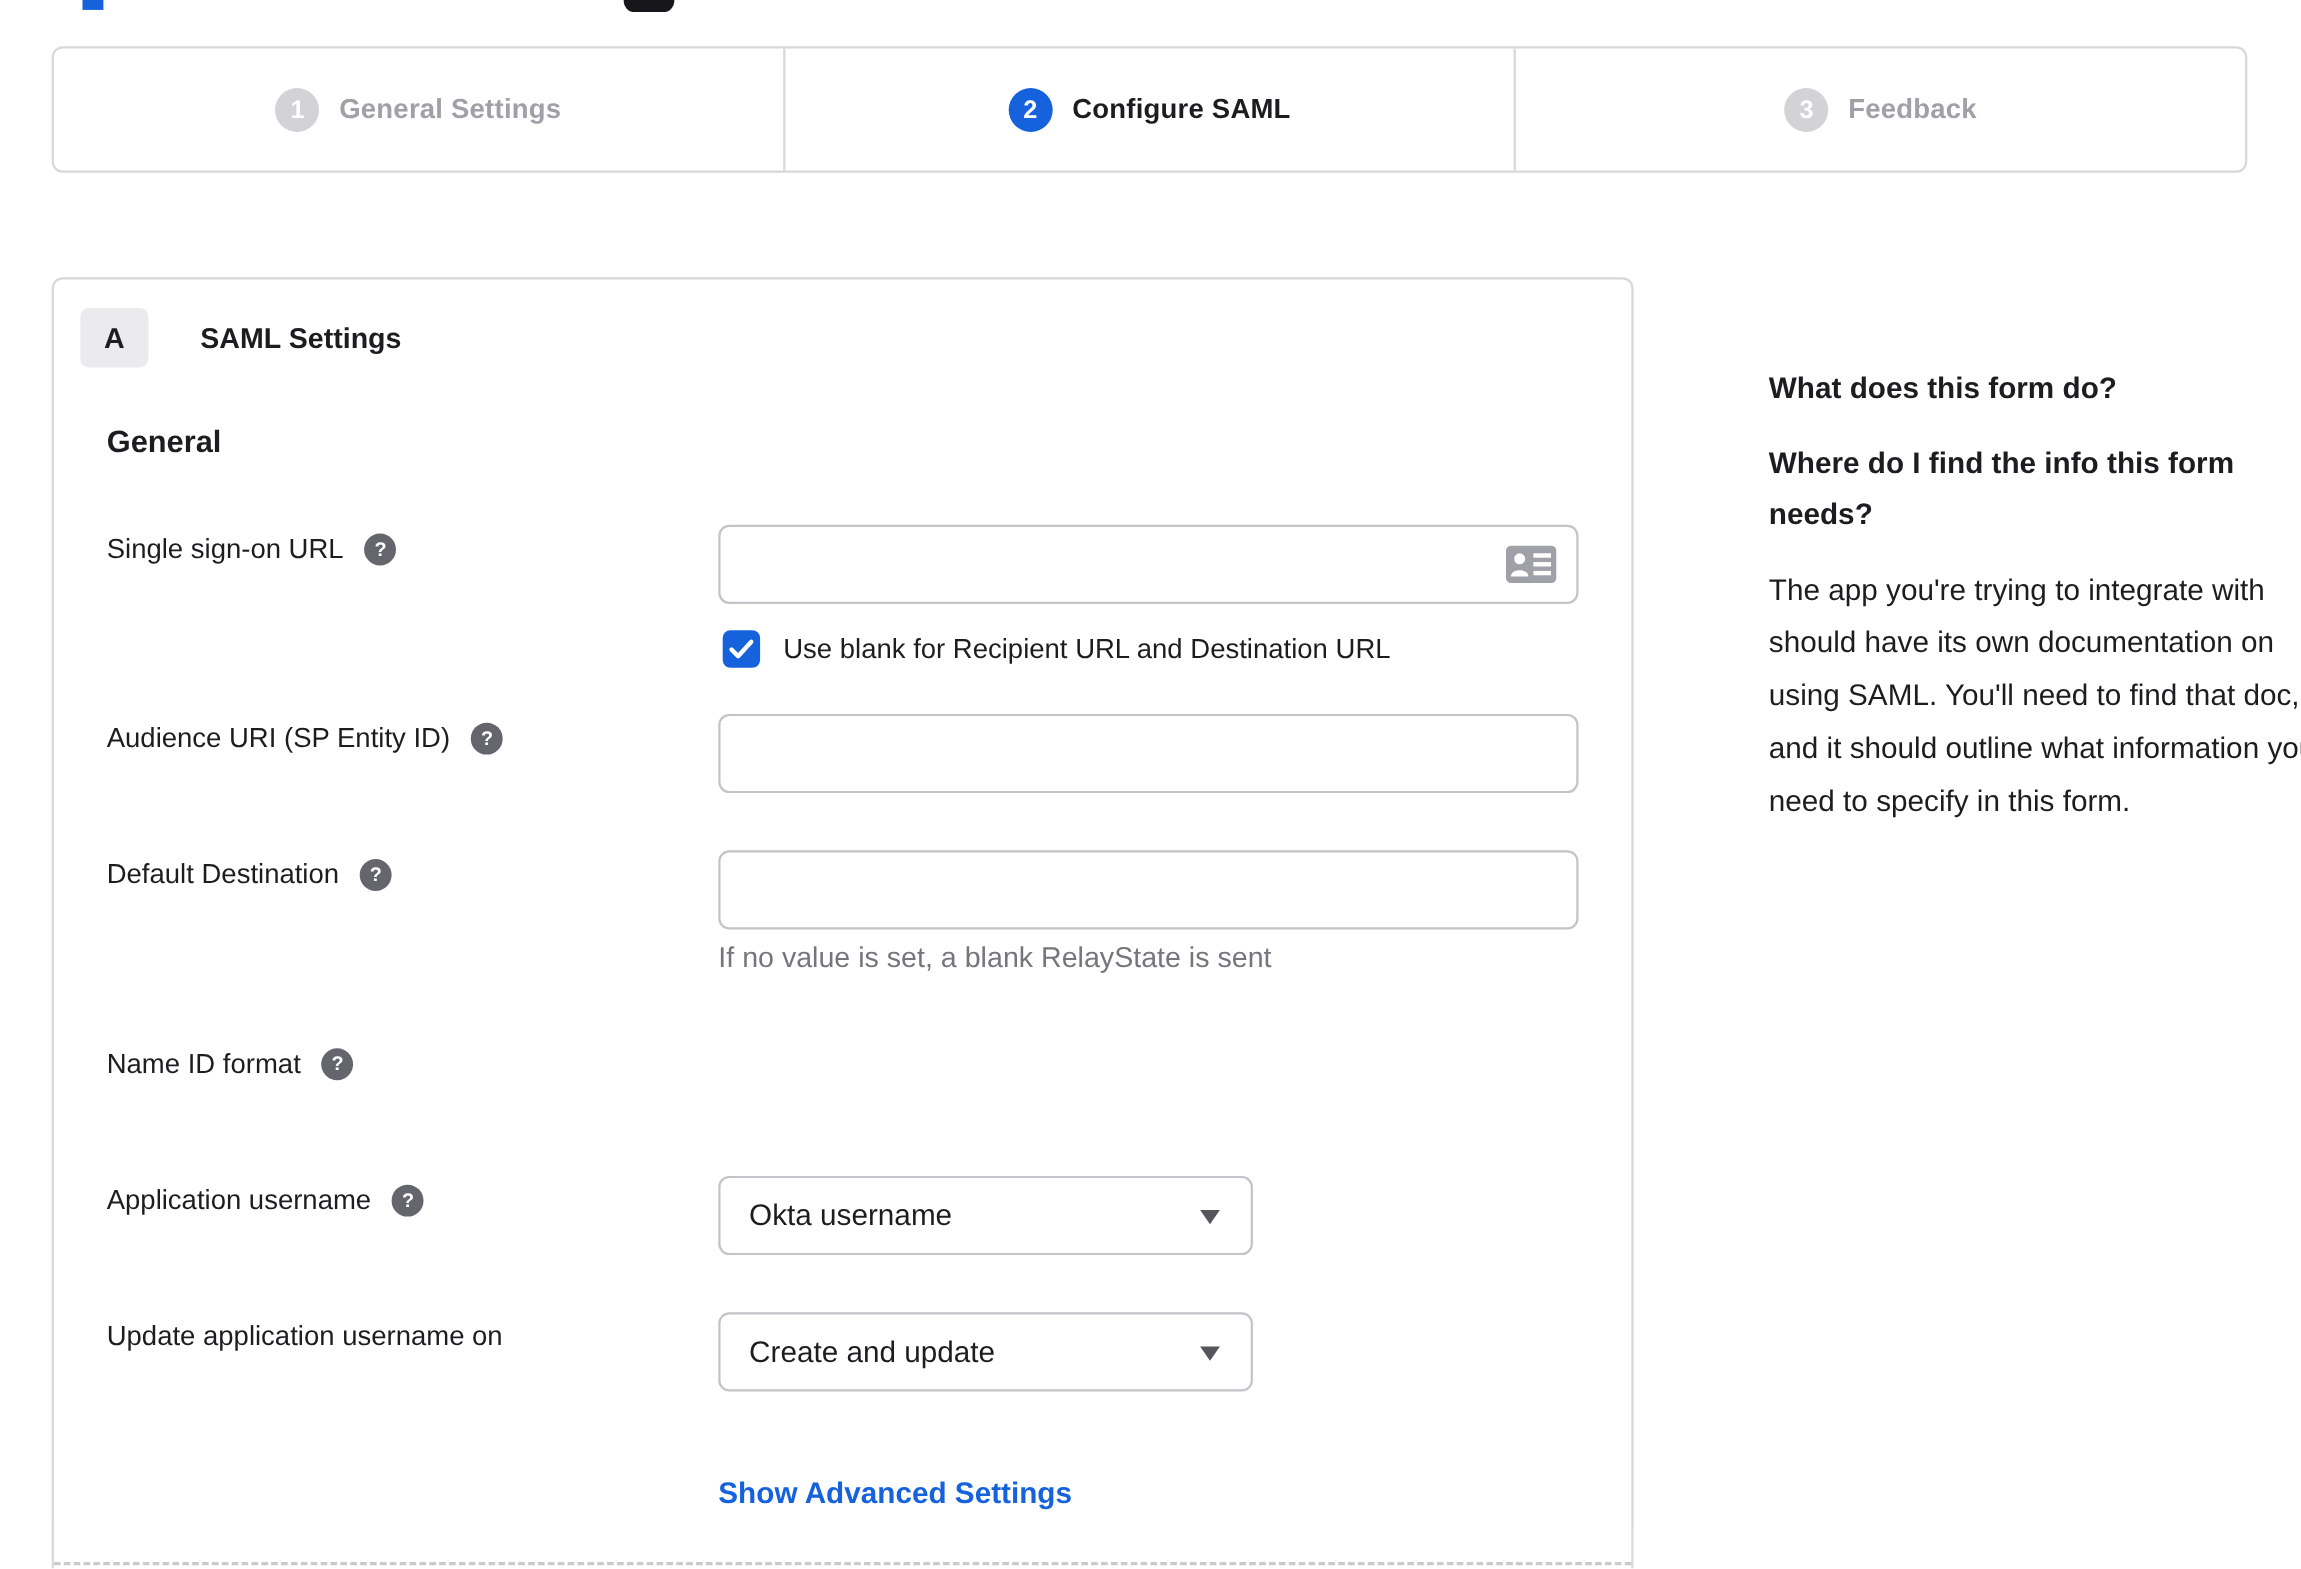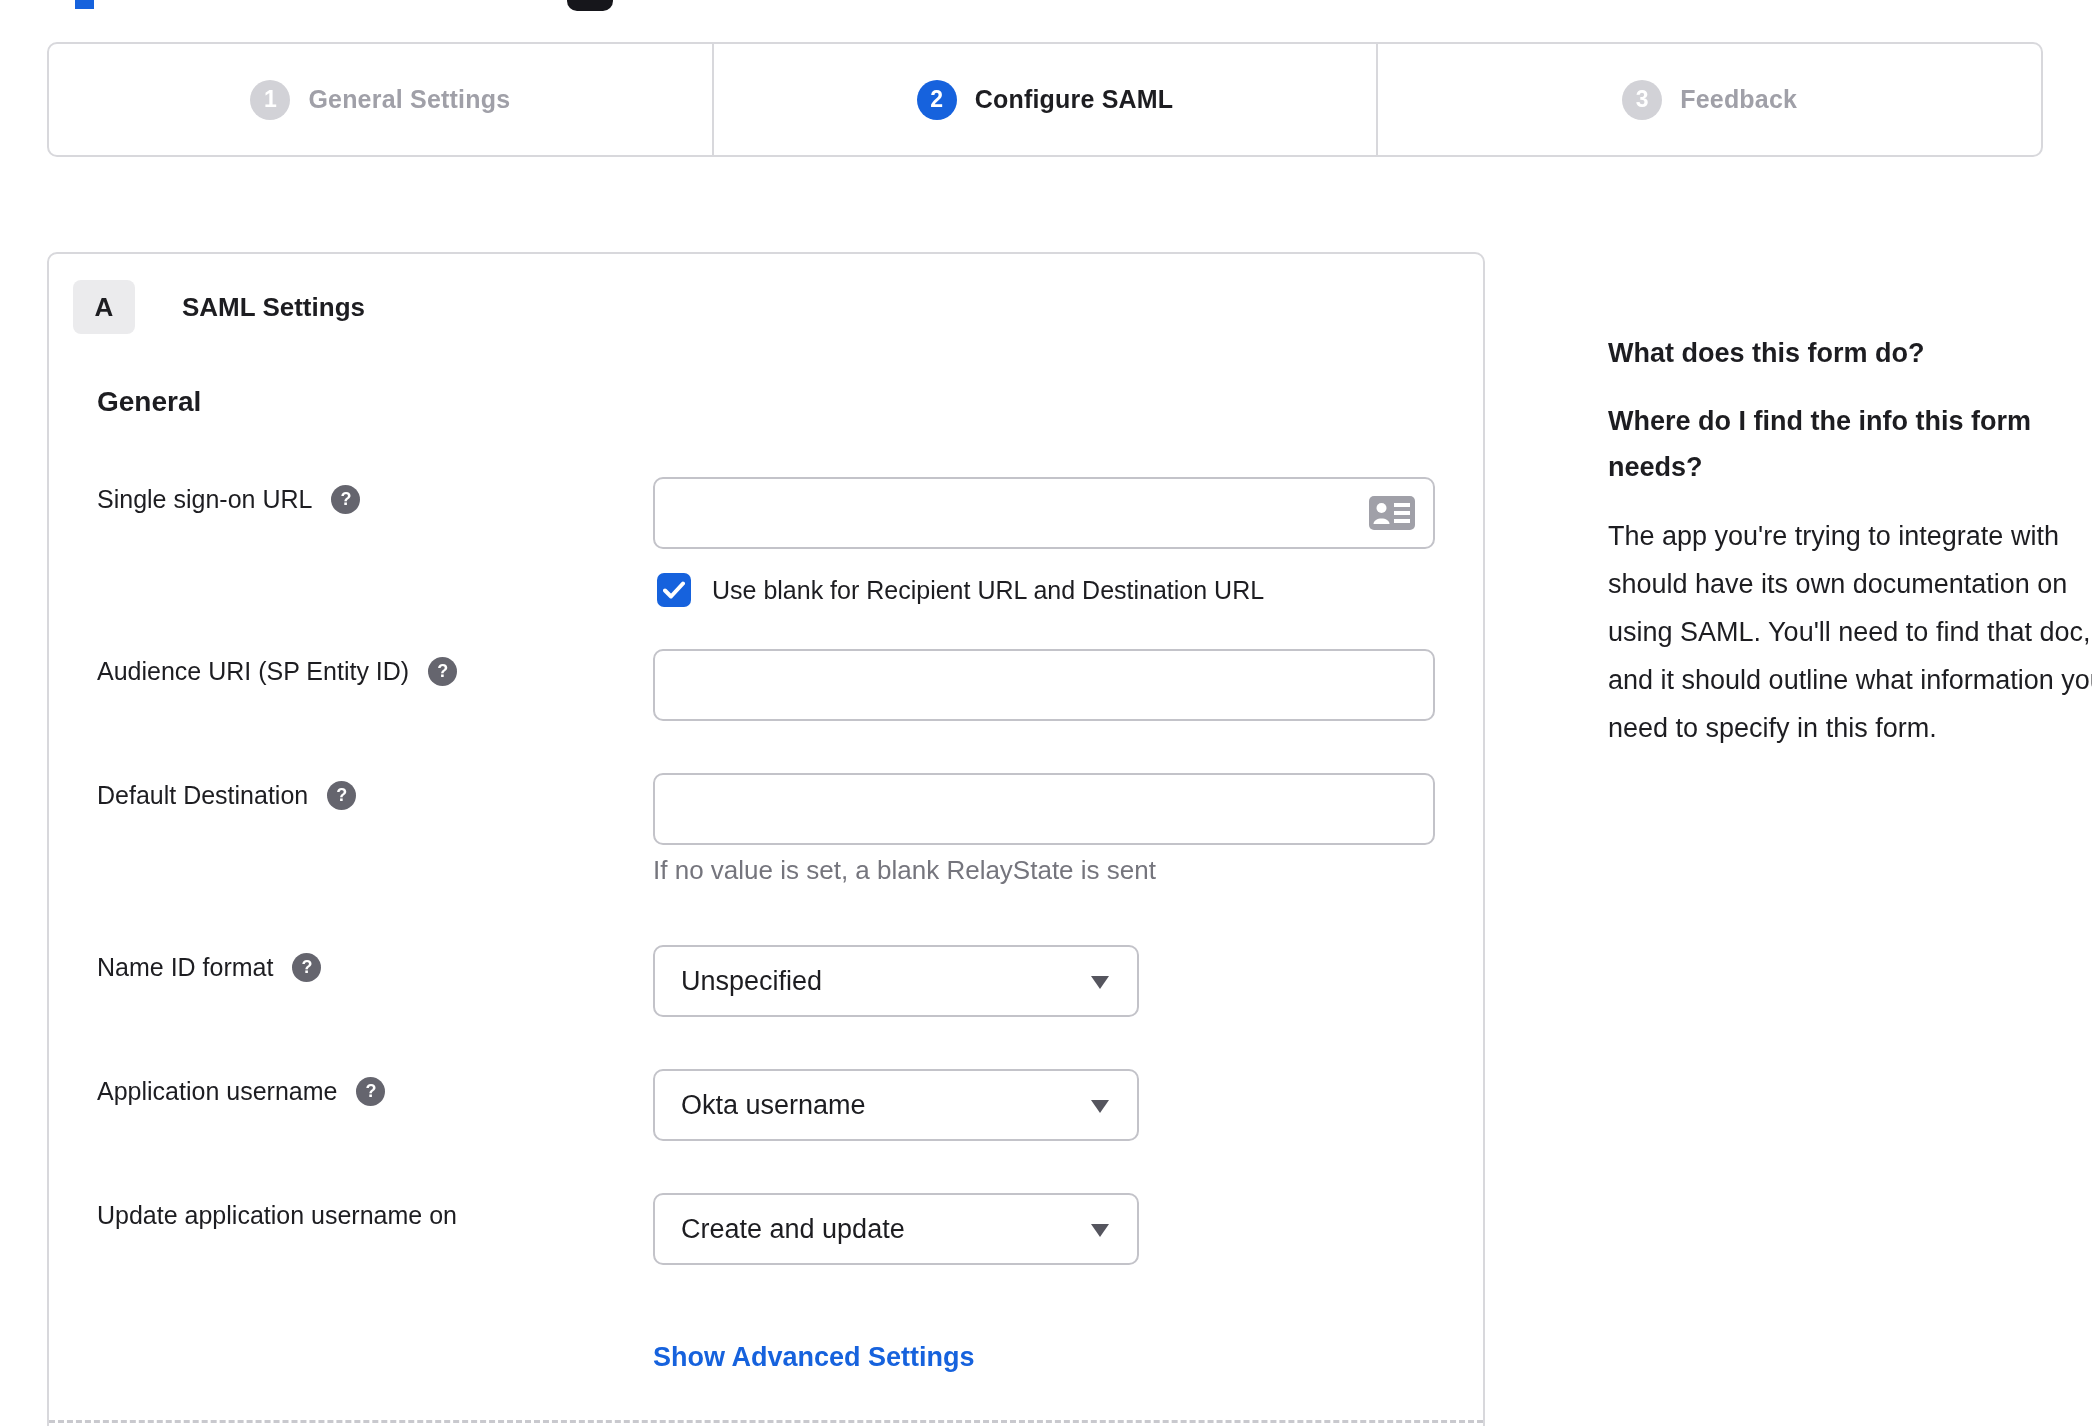--- a/index.html
+++ b/index.html
@@ -178,26 +178,20 @@
         <input class="tinput" type="text" value="" style="">
       </div>
     </div>
     <div class="hint" style="top:601px;">If no value is set, a blank RelayState is sent</div>
 
     <div class="row" style="top:691px;">
       <div class="flabel">
         <span>Name ID format</span>
         <span class="help">?</span>
       </div>
-      <div class="control">
-        <div class="selectbox">
-          <span>Unspecified</span>
-          <span class="arrow"></span>
-        </div>
-      </div>
     </div>
 
     <div class="row" style="top:815px;">
       <div class="flabel">
         <span>Application username</span>
         <span class="help">?</span>
       </div>
       <div class="control">
         <div class="selectbox">
           <span>Okta username</span>

